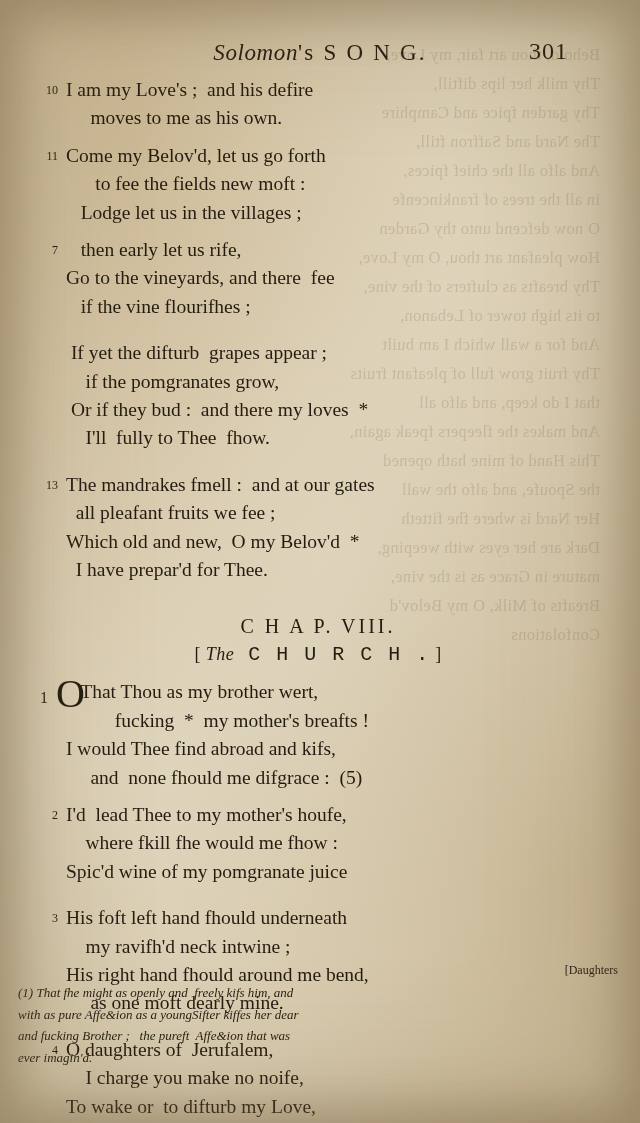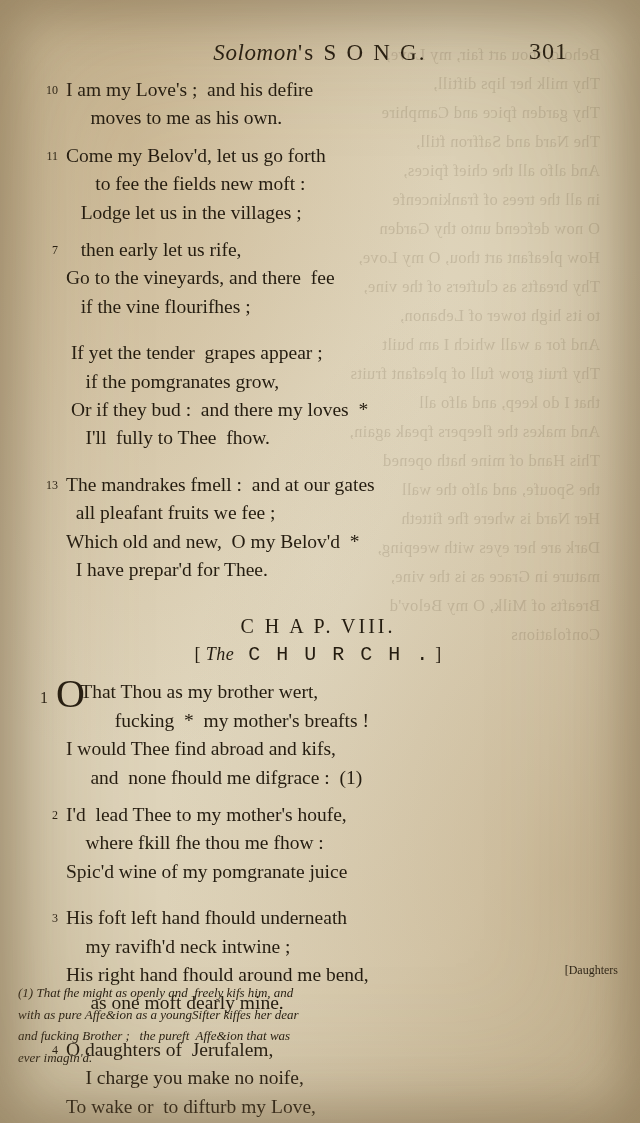--- a/index.html
+++ b/index.html
@@ -188,42 +188,42 @@
     <div class="folio">301</div>
 
     <div class="body">
       <div id="verses-container">
           <div class="vs"><span class="num">10</span><div class="ln">I am my Love's ;  and his defire</div><div class="ln">     moves to me as his own.</div></div>
           <div class="smallgap"></div>
           <div class="vs"><span class="num">11</span><div class="ln">Come my Belov'd, let us go forth</div><div class="ln">      to fee the fields new moft :</div><div class="ln">   Lodge let us in the villages ;</div></div>
           <div class="smallgap"></div>
           <div class="vs"><span class="num">7</span><div class="ln">   then early let us rife,</div><div class="ln">Go to the vineyards, and there  fee</div><div class="ln">   if the vine flourifhes ;</div></div>
           <div class="gap"></div>
-          <div class="vs"><span class="num"></span><div class="ln"> If yet the tender  grapes appear ;</div><div class="ln">    if the pomgranates grow,</div><div class="ln"> Or if they bud :  and there my loves  *</div><div class="ln">    I'll  fully to Thee  fhow.</div></div>
+          <div class="vs"><span class="num"></span><div class="ln"> If yet the difturb  grapes appear ;</div><div class="ln">    if the pomgranates grow,</div><div class="ln"> Or if they bud :  and there my loves  *</div><div class="ln">    I'll  fully to Thee  fhow.</div></div>
           <div class="gap"></div>
           <div class="vs"><span class="num">13</span><div class="ln">The mandrakes fmell :  and at our gates</div><div class="ln">  all pleafant fruits we fee ;</div><div class="ln">Which old and new,  O my Belov'd  *</div><div class="ln">  I have prepar'd for Thee.</div></div>
           <div class="smallgap"></div>
         </div>
 
       <div class="chaphead">C H A P.   VIII.</div>
       <div class="churchline">
         <span>[ </span><span class="it">The</span><span class="sc2">  C H U R C H .</span><span> ]</span>
       </div>
       <div class="smallgap"></div>
       <div id="chapter8-container">
           <div class="dropcapwrap">
             <span class="num">1</span>
             <span class="dropcap">O</span>
             <div class="ln">   That Thou as my brother wert,</div>
             <div class="ln">          fucking  *  my mother's breafts !</div>
             <div class="ln">I would Thee find abroad and kifs,</div>
-            <div class="ln">     and  none fhould me difgrace :  (1)</div>
+            <div class="ln">     and  none fhould me difgrace :  (5)</div>
           </div>
           <div class="smallgap"></div>
-          <div class="vs"><span class="num">2</span><div class="ln">I'd  lead Thee to my mother's houfe,</div><div class="ln">    where fkill fhe thou me fhow :</div><div class="ln">Spic'd wine of my pomgranate juice</div></div>
+          <div class="vs"><span class="num">2</span><div class="ln">I'd  lead Thee to my mother's houfe,</div><div class="ln">    where fkill fhe would me fhow :</div><div class="ln">Spic'd wine of my pomgranate juice</div></div>
           <div class="gap"></div>
           <div class="vs"><span class="num">3</span><div class="ln">His foft left hand fhould underneath</div><div class="ln">    my ravifh'd neck intwine ;</div><div class="ln">His right hand fhould around me bend,</div><div class="ln">     as one moft dearly mine.</div></div>
           <div class="gap"></div>
           <div class="vs"><span class="num">4</span><div class="ln">O daughters of  Jerufalem,</div><div class="ln">    I charge you make no noife,</div><div class="ln">To wake or  to difturb my Love,</div></div>
         </div>
     </div>
 
     <div class="catch" style="bottom:155px;">[Daughters</div>
 
     <div class="footnote">

